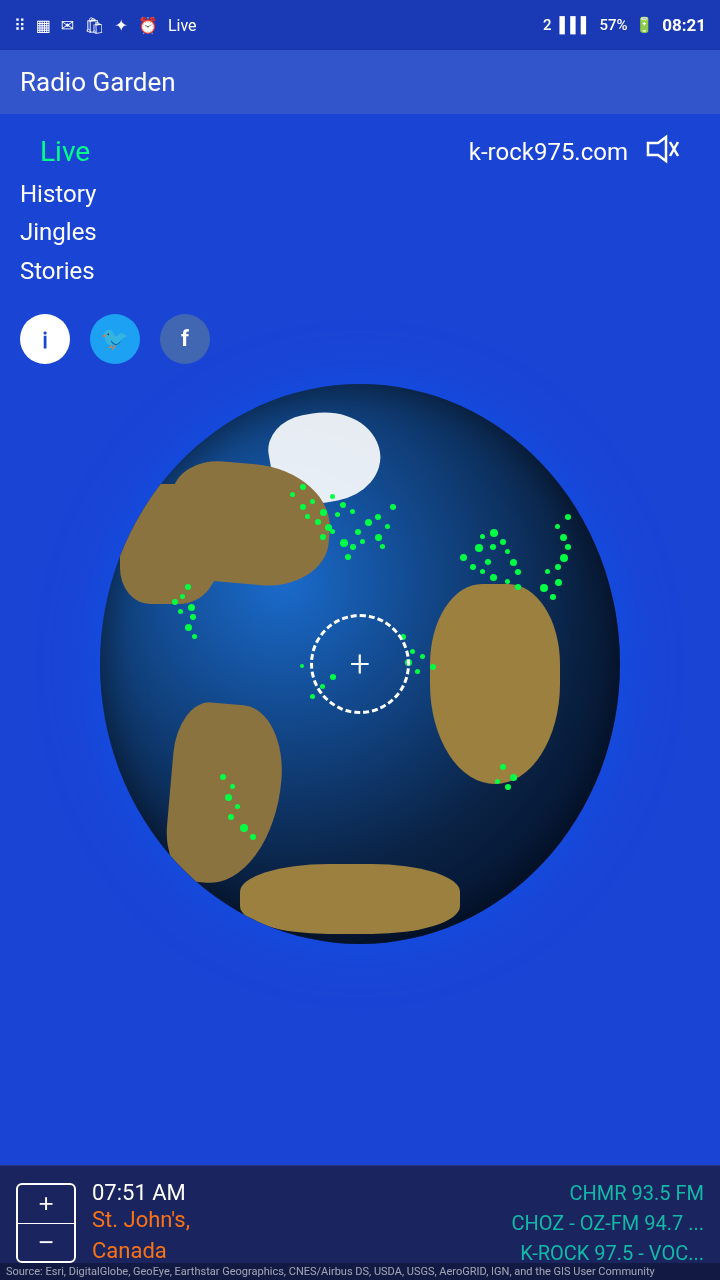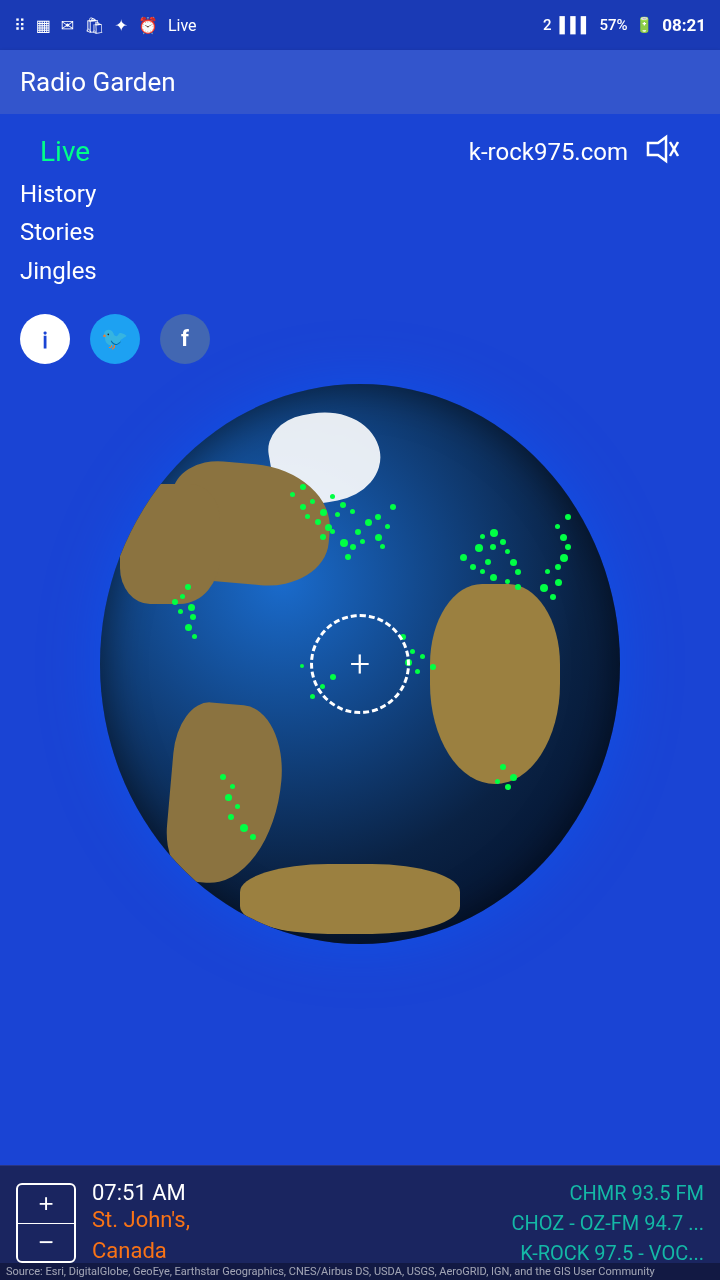--- a/index.html
+++ b/index.html
@@ -346,22 +346,22 @@
       <span class="volume-icon">
         <svg width="36" height="30" viewBox="0 0 36 30" fill="none" xmlns="http://www.w3.org/2000/svg">
           <polygon points="4,9 14,9 22,3 22,27 14,21 4,21" fill="none" stroke="white" stroke-width="2.5"></polygon>
           <line x1="26" y1="8" x2="34" y2="22" stroke="white" stroke-width="2.5"></line>
           <line x1="34" y1="8" x2="26" y2="22" stroke="white" stroke-width="2.5"></line>
         </svg>
       </span>
     </div>
   </div>
   <div class="nav-item inactive" style="padding-left:0;">History</div>
+  <div class="nav-item inactive">Jingles</div>
   <div class="nav-item inactive">Stories</div>
-  <div class="nav-item inactive">Jingles</div>
 </div>
 
 <div class="social-row">
   <div class="social-icon info-icon">
     <span>ℹ</span>
   </div>
   <div class="social-icon twitter-icon">
     <span>🐦</span>
   </div>
   <div class="social-icon facebook-icon">

